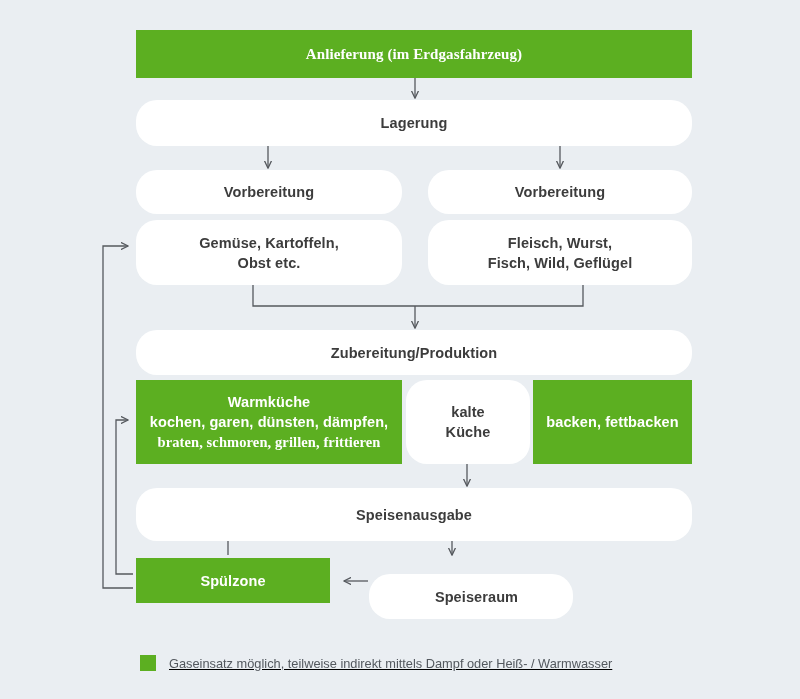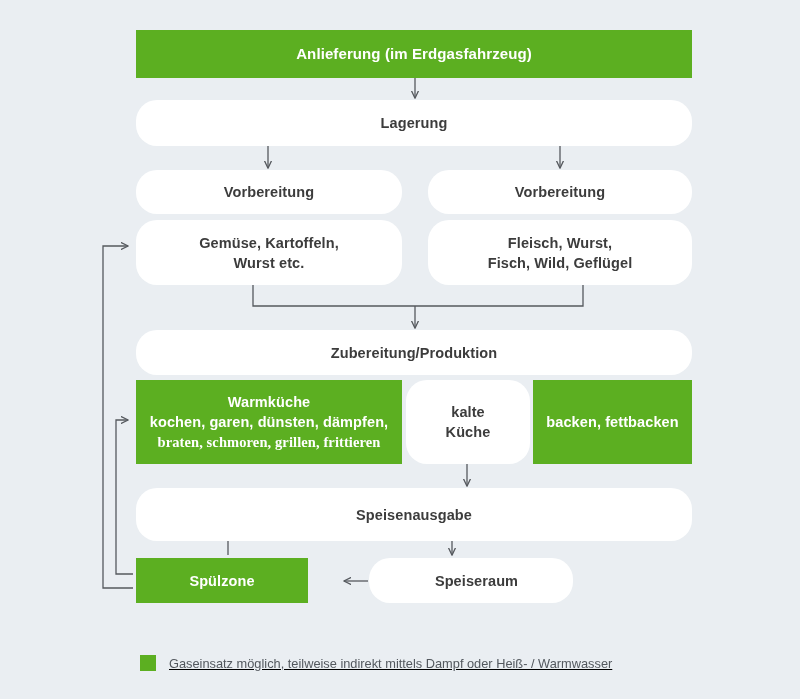--- a/index.html
+++ b/index.html
@@ -114,21 +114,21 @@
       <line x1="368" y1="581" x2="344" y2="581" marker-end="url(#ah)"></line>
 
       <line x1="228" y1="555" x2="228" y2="533" marker-end="url(#ah)"></line>
 
       <path d="M133,588 L103,588 L103,246 L128,246" marker-end="url(#ah)"></path>
 
       <path d="M133,574 L116,574 L116,420 L128,420" marker-end="url(#ah)"></path>
     </g>
   </svg>
 
-  <div class="node green title" style="left:136px; top:30px; width:556px; height:48px;">
+  <div class="node green title" style="left:136px; top:30px; width:556px; height:48px;font-family:Liberation Serif, serif;">
     <span class="inner">
       <span class="l1">Anlieferung (im Erdgasfahrzeug)</span>
     </span>
   </div>
 
   <div class="node white" style="left:136px; top:100px; width:556px; height:46px;">
     <span class="inner">
       <span class="l1">Lagerung</span>
     </span>
   </div>
@@ -141,21 +141,21 @@
 
   <div class="node white" style="left:428px; top:170px; width:264px; height:44px;">
     <span class="inner">
       <span class="l1">Vorbereitung</span>
     </span>
   </div>
 
   <div class="node white" style="left:136px; top:220px; width:266px; height:65px;">
     <span class="inner">
       <span class="l1">Gemüse, Kartoffeln,</span>
-      <span class="l2">Wurst etc.</span>
+      <span class="l2">Obst etc.</span>
     </span>
   </div>
 
   <div class="node white" style="left:428px; top:220px; width:264px; height:65px;">
     <span class="inner">
       <span class="l1">Fleisch, Wurst,</span>
       <span class="l2">Fisch, Wild, Geflügel</span>
     </span>
   </div>
 
@@ -185,27 +185,27 @@
       <span class="l2">backen, fettbacken</span>
     </span>
   </div>
 
   <div class="node white" style="left:136px; top:488px; width:556px; height:53px;">
     <span class="inner">
       <span class="l1">Speisenausgabe</span>
     </span>
   </div>
 
-  <div class="node green" style="left:136px; top:558px; width:172px; height:45px;justify-content:flex-end;">
+  <div class="node green" style="left:136px; top:558px; width:194px; height:45px;justify-content:flex-end;">
     <span class="inner">
       <span class="l1">Spülzone</span>
     </span>
   </div>
 
-  <div class="node white" style="left:369px; top:558px; width:204px; height:45px;padding-left:11px;">
+  <div class="node white" style="left:369px; top:574px; width:204px; height:45px;padding-left:11px;">
     <span class="inner">
       <span class="l1">Speiseraum</span>
     </span>
   </div>
 
   <div class="legend">
     <span class="legend-swatch"></span>
     <span class="legend-text">Gaseinsatz möglich, teilweise indirekt mittels Dampf oder Heiß- / Warmwasser</span>
   </div>
 

